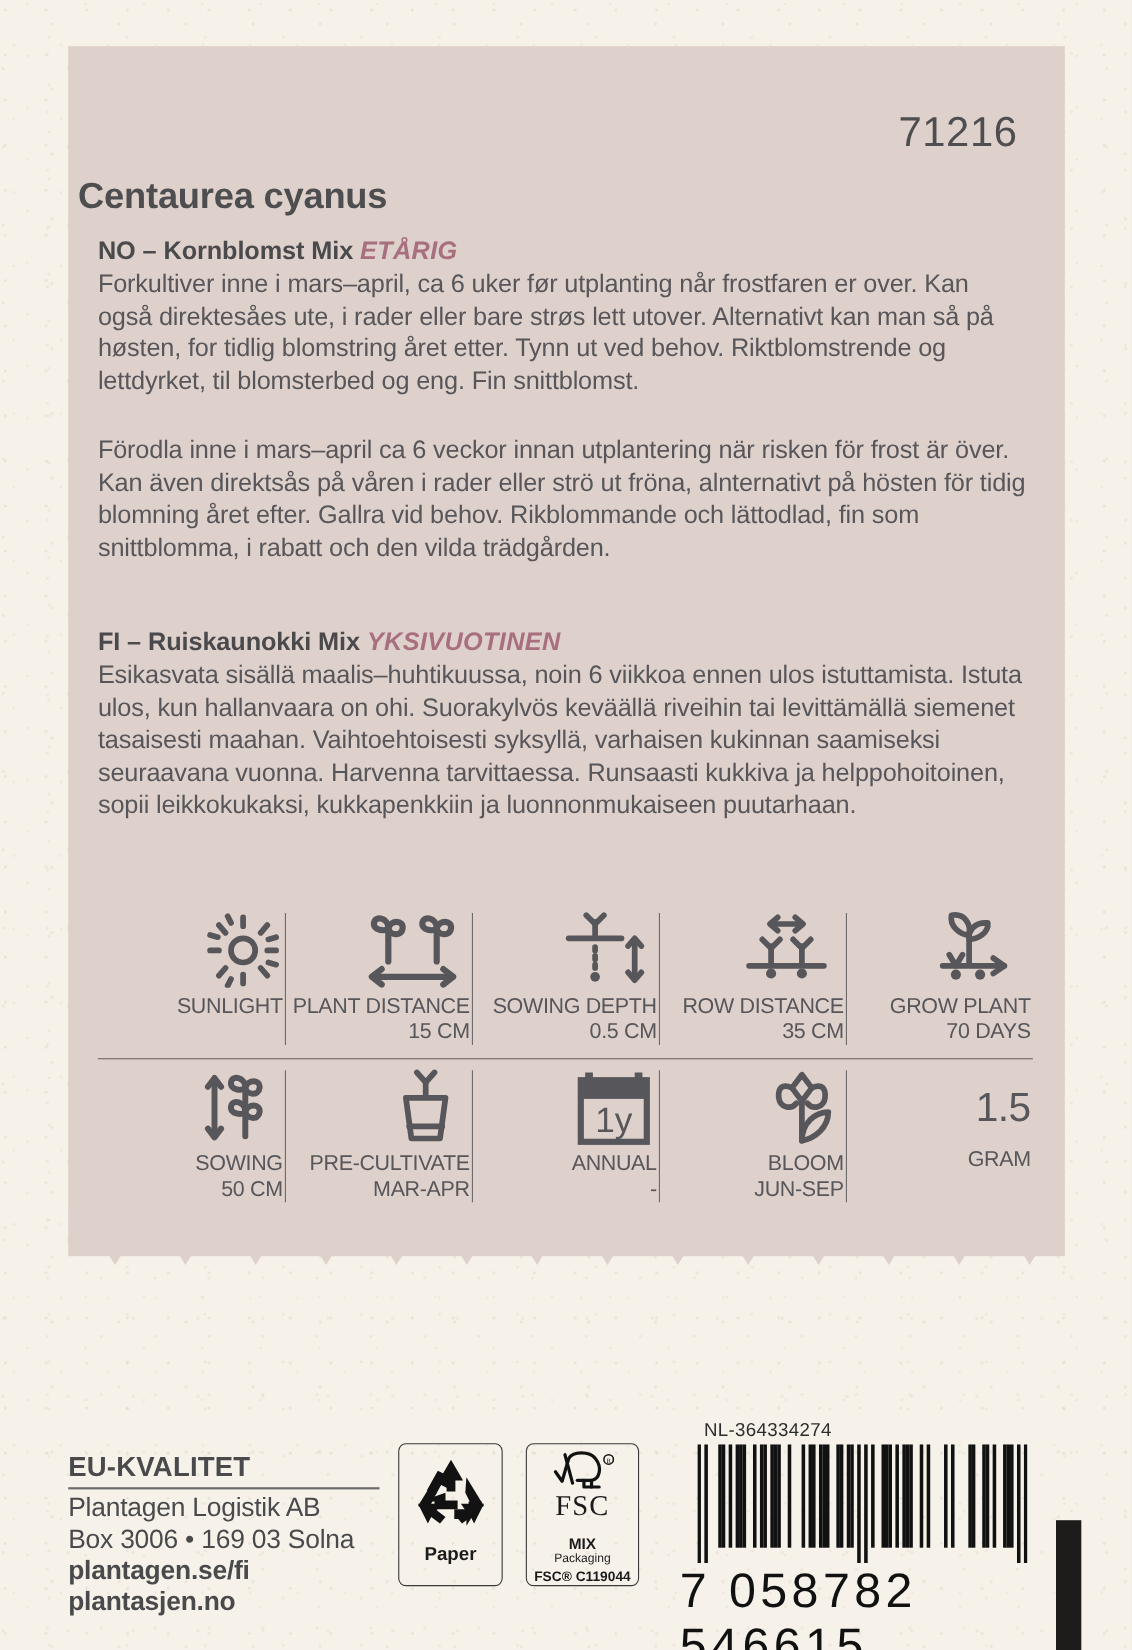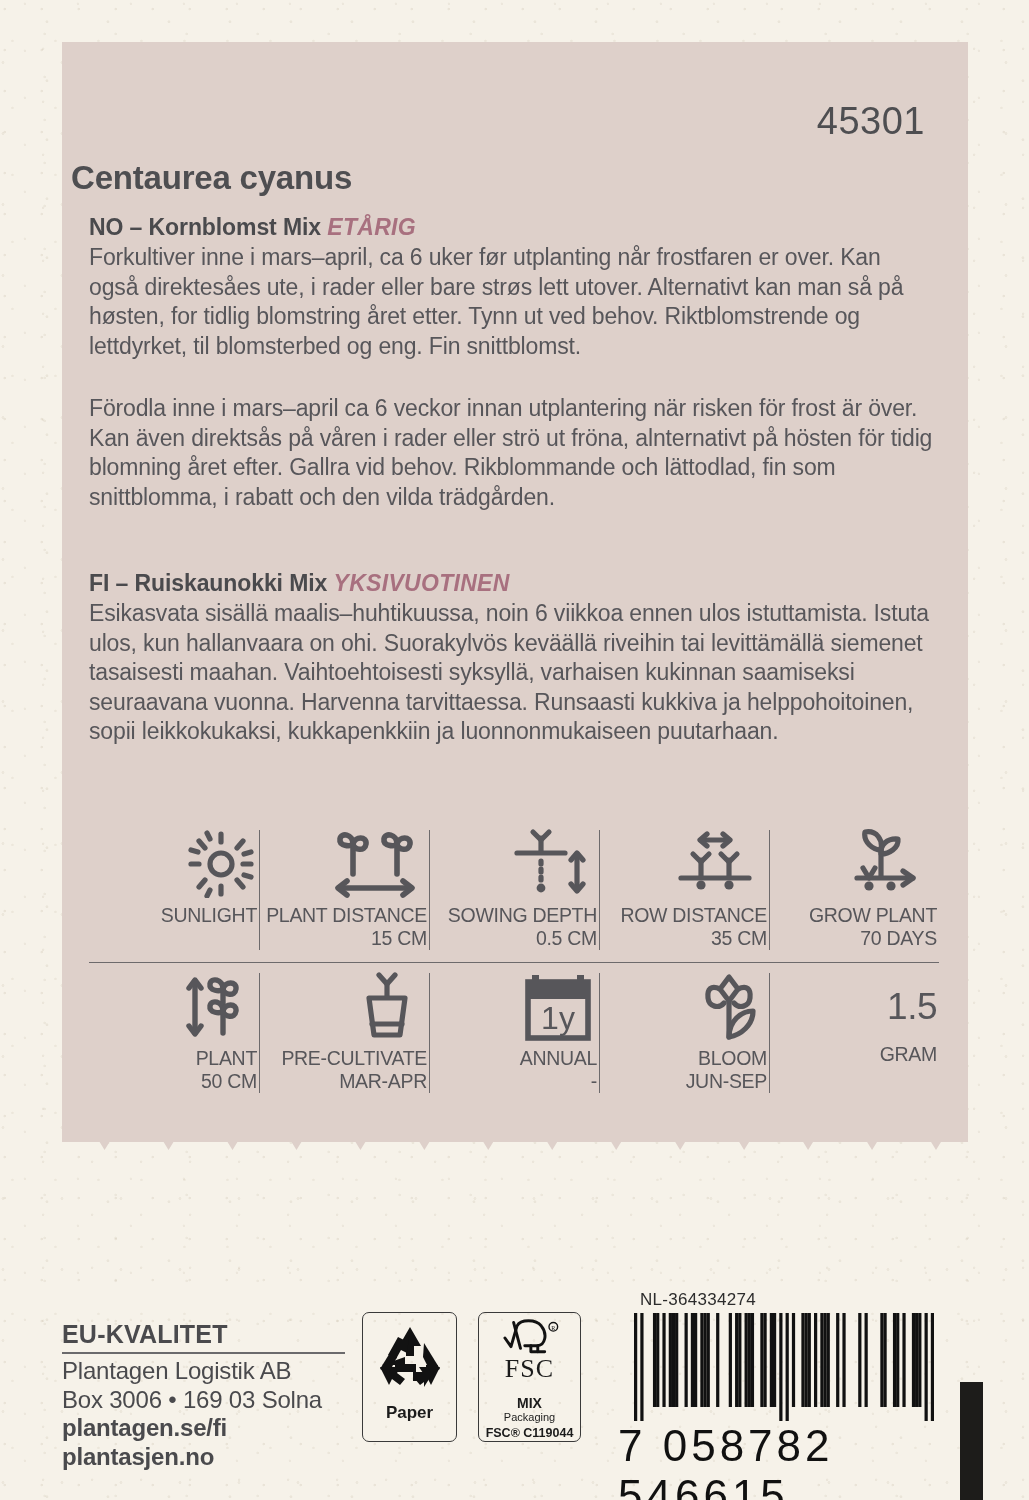--- a/index.html
+++ b/index.html
@@ -174,21 +174,21 @@
 </head>
 <body>
 
 <div id="paper-grain"></div>
 
 <div id="packet"></div>
 <div id="packet-zigzag"></div>
 
 <div class="pkt-inner" style="position:absolute;left:62px;top:42px;">
 
-  <div id="article-number">45301</div>
+  <div id="article-number">71216</div>
 
   <div id="species-title">Centaurea cyanus</div>
 
   <div class="lang-block" id="no-block">
     <div class="lang-head">
       <span>NO</span>
       <span>–</span>
       <span>Kornblomst Mix</span>
       <span class="dur">ETÅRIG</span>
     </div>
@@ -333,21 +333,21 @@
               <path d="M18 17 L24 9 L30 17"></path>
               <path d="M18 55 L24 63 L30 55"></path>
               <path d="M52 62 L52 14"></path>
               <path d="M52 18 C52 8, 40 6, 39 13 C38 20, 49 21, 52 18 Z"></path>
               <path d="M52 18 C54 10, 66 10, 65 18 C64 26, 53 24, 52 18 Z"></path>
               <path d="M52 40 C52 30, 40 28, 39 35 C38 42, 49 43, 52 40 Z"></path>
               <path d="M52 40 C54 32, 66 32, 65 40 C64 48, 53 46, 52 40 Z"></path>
             </g>
           </svg>
         </div>
-        <div class="icon-label">PLANT</div>
+        <div class="icon-label">SOWING</div>
         <div class="icon-value">50 CM</div>
       </div>
 
       <div class="icon-cell">
         <div class="icon-art">
           <svg width="80" height="72" viewBox="0 0 80 72">
             <g stroke="#57565a" stroke-width="5.2" fill="none" stroke-linecap="round" stroke-linejoin="round">
               <path d="M40 26 L40 12"></path>
               <path d="M32 4 L40 13 L48 4"></path>
               <path d="M22 27 L58 27 L53 64 L27 64 Z"></path>

